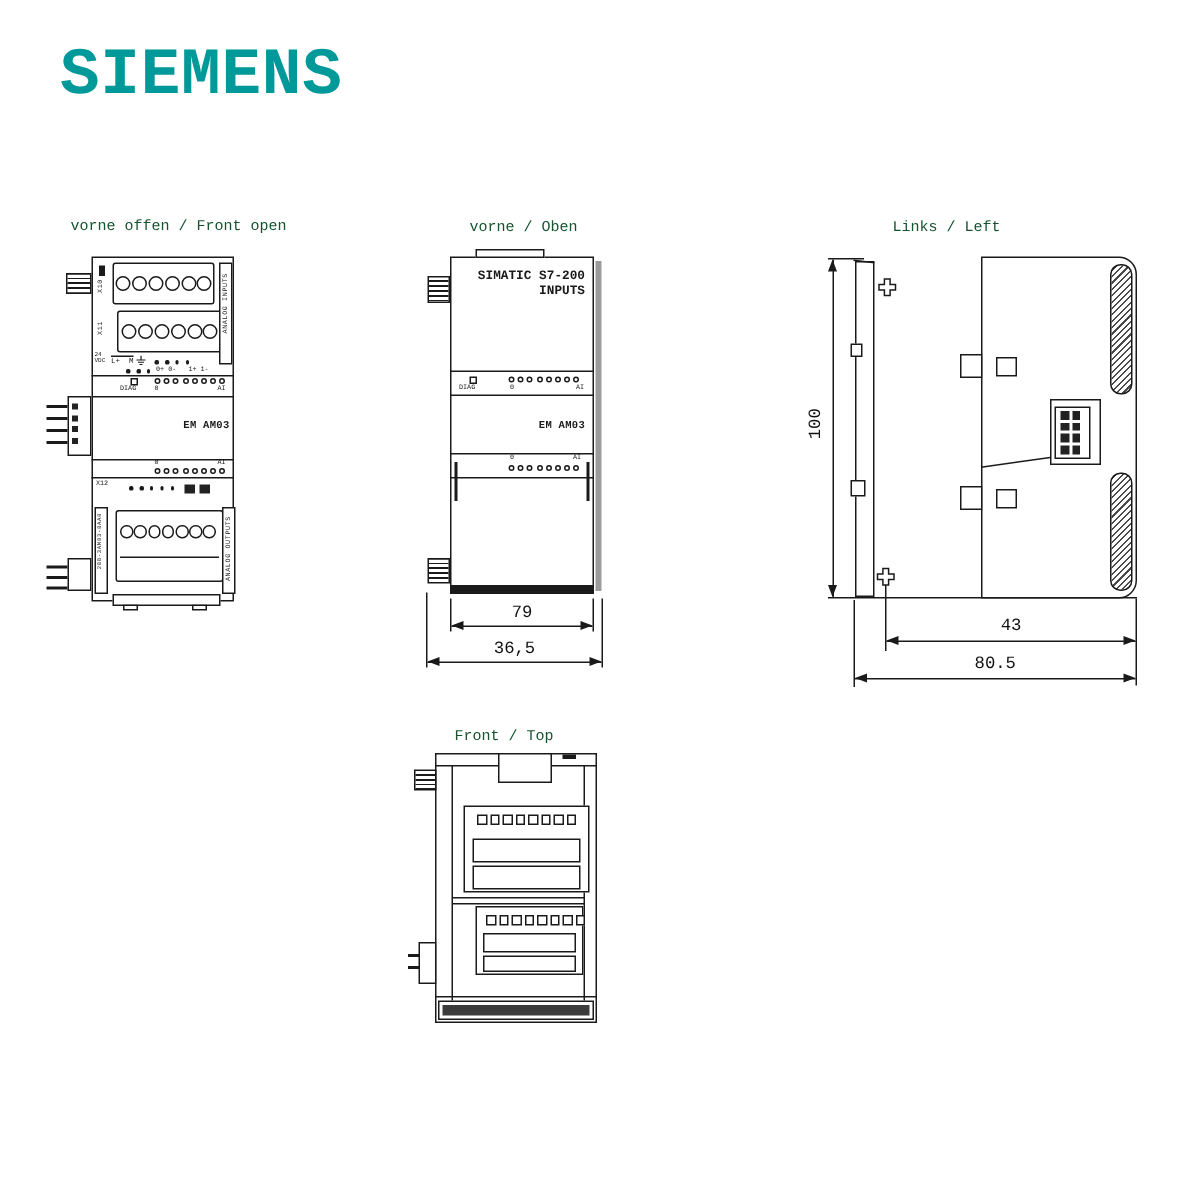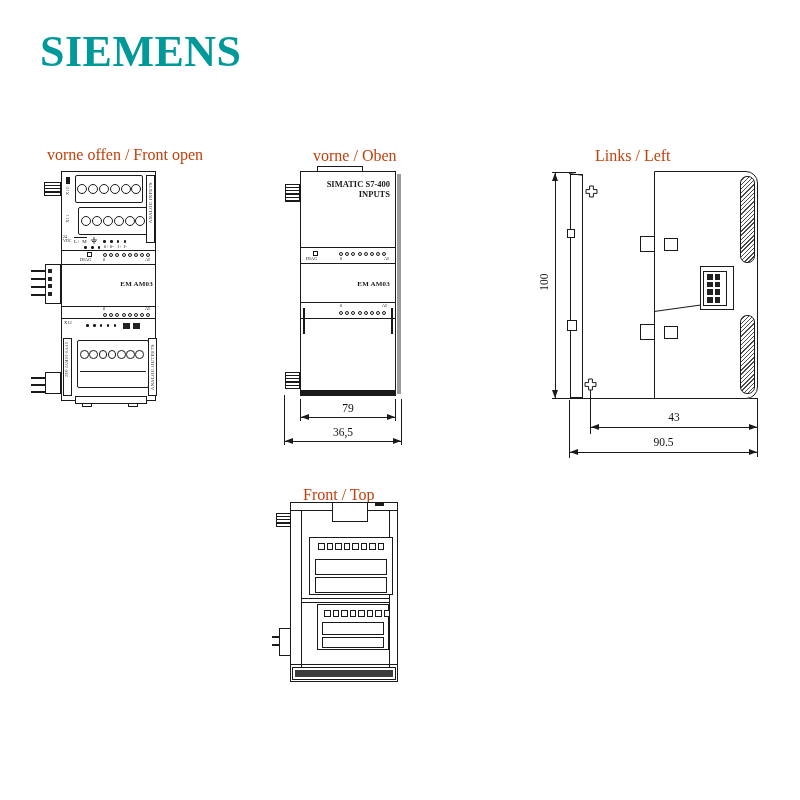--- a/index.html
+++ b/index.html
@@ -1,24 +1,24 @@
 <!DOCTYPE html>
 <html><head>
 <meta charset="utf-8">
 <style>
   *{box-sizing:border-box;margin:0;padding:0}
   body{background:#fff}
   #canvas{position:relative;width:800px;height:800px;background:#fff;
-    font-family:Liberation Serif, serif;color:#1a1a1a;overflow:hidden}
+    font-family:Liberation Mono, monospace;color:#1a1a1a;overflow:hidden}
   .abs{position:absolute}
   .view{position:absolute;inset:0}
   .ln{position:absolute;background:#1a1a1a}
   .bx{position:absolute;border:1px solid #1a1a1a;background:#fff}
   .bx2{border-width:1.5px}
-  .title{position:absolute;font-size:16px;color:#c2410c;white-space:nowrap}
+  .title{position:absolute;font-size:10px;color:#14532d;white-space:nowrap}
   .circ{display:inline-block;width:10px;height:10px;border:1.1px solid #1a1a1a;border-radius:50%;margin:0 .4px;background:#fff}
   .circ.small{width:8.6px;height:8.6px;margin:0 .3px}
   .led{display:inline-block;width:4px;height:4px;border:1px solid #1a1a1a;border-radius:50%;margin:0 1.1px;background:#fff}
   .dot{display:inline-block;width:2.5px;height:2.5px;background:#1a1a1a;border-radius:50%;margin:0 2.2px;vertical-align:middle}
   .sq{display:inline-block;width:6.5px;height:6.5px;border:1px solid #1a1a1a;margin:0 1px;background:#fff}
   .dsq{display:inline-block;width:5px;height:5px;background:#222;margin:1px}
   .tiny{position:absolute;font-size:4.5px;letter-spacing:0;white-space:pre;line-height:1.1}
   .t5{font-size:5px}
   .vtext{position:absolute;writing-mode:vertical-rl;transform:rotate(180deg);font-size:4.5px;letter-spacing:.4px;white-space:nowrap}
   .plug{position:absolute;border:1px solid #1a1a1a;background:repeating-linear-gradient(180deg,#fff 0 2px,#1a1a1a 2px 3.2px)}
@@ -124,21 +124,21 @@
     <div class="bx" style="left:128px;top:403px;width:10px;height:4px"></div>
   </div>
 
   <div class="view">
     <div class="title" style="left:313px;top:147px">vorne / Oben</div>
 
     <div class="abs" style="left:397px;top:174px;width:4px;height:220px;background:#9c9c9c"></div>
     <div class="bx bx2" style="left:300px;top:171px;width:96px;height:225px"></div>
     <div class="bx" style="left:317px;top:166px;width:46px;height:6px"></div>
 
-    <div class="abs" style="left:310px;top:179px;width:80px;text-align:right;font-size:8.5px;font-weight:bold">SIMATIC S7-400</div>
+    <div class="abs" style="left:310px;top:179px;width:80px;text-align:right;font-size:8.5px;font-weight:bold">SIMATIC S7-200</div>
     <div class="abs" style="left:310px;top:189px;width:80px;text-align:right;font-size:8.5px;font-weight:bold">INPUTS</div>
 
     <div class="plug" style="left:285px;top:184px;width:15px;height:18px"></div>
 
     <div class="ln" style="left:300px;top:247px;width:96px;height:1px"></div>
     <div class="ln" style="left:300px;top:263px;width:96px;height:1px"></div>
     <span class="sq abs" style="left:312px;top:251px;width:4.5px;height:4.5px"></span>
     <div class="tiny" style="left:306px;top:257px">DIAG</div>
     <div class="ledrow" style="left:338px;top:251px"><i class="led"></i><i class="led"></i><i class="led"></i><i class="led"></i><i class="led"></i><i class="led"></i><i class="led"></i><i class="led"></i></div>
     <div class="tiny" style="left:340px;top:257px">0</div>
@@ -201,21 +201,21 @@
     <div class="ln" style="left:654px;top:311px;width:49px;height:1px;transform:rotate(-8deg);transform-origin:left"></div>
     <div class="bx" style="left:700px;top:266px;width:34px;height:44px"></div>
     <div class="bx" style="left:703px;top:271px;width:24px;height:35px"></div>
     <div class="pingrid" style="left:706px;top:273px"><i class="dsq" style="width:5.5px;height:5.5px;margin:1.1px"></i><i class="dsq" style="width:5.5px;height:5.5px;margin:1.1px"></i><i class="dsq" style="width:5.5px;height:5.5px;margin:1.1px"></i><i class="dsq" style="width:5.5px;height:5.5px;margin:1.1px"></i><i class="dsq" style="width:5.5px;height:5.5px;margin:1.1px"></i><i class="dsq" style="width:5.5px;height:5.5px;margin:1.1px"></i><i class="dsq" style="width:5.5px;height:5.5px;margin:1.1px"></i><i class="dsq" style="width:5.5px;height:5.5px;margin:1.1px"></i></div>
 
     <div class="ln" style="left:590px;top:390px;width:1px;height:44px"></div>
     <div class="ln" style="left:757px;top:399px;width:1px;height:58px"></div>
     <div class="dimtxt" style="left:591px;top:411px;width:166px">43</div>
     <div class="dimh" style="left:591px;top:427px;width:166px"></div>
     <div class="ln" style="left:569px;top:400px;width:1px;height:58px"></div>
-    <div class="dimtxt" style="left:570px;top:436px;width:187px">90.5</div>
+    <div class="dimtxt" style="left:570px;top:436px;width:187px">80.5</div>
     <div class="dimh" style="left:570px;top:452px;width:187px"></div>
   </div>
 
   <div class="view">
     <div class="title" style="left:303px;top:486px">Front / Top</div>
 
     <div class="bx bx2" style="left:290px;top:502px;width:108px;height:180px"></div>
     <div class="ln" style="left:290px;top:510px;width:108px;height:1px"></div>
     <div class="bx" style="left:332px;top:502px;width:36px;height:20px"></div>
     <div class="ln" style="left:375px;top:503px;width:9px;height:3px"></div>

